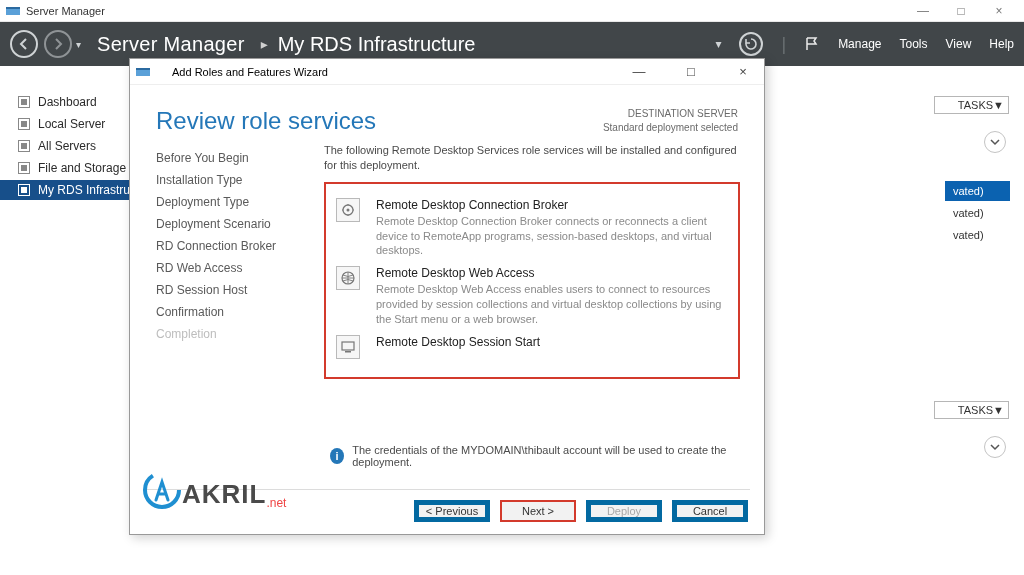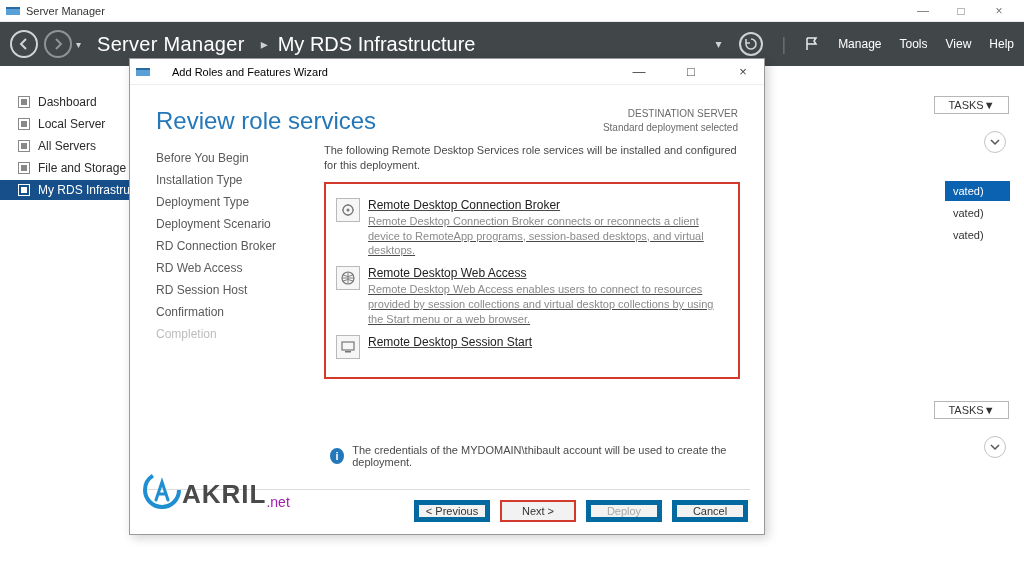--- a/index.html
+++ b/index.html
@@ -29,21 +29,21 @@
   .leftnav { width: 185px; background:#fff; padding-top:26px; font-size:12px; color:#2b2b2b; }
   .leftnav .item { height:20px; display:flex; align-items:center; gap:8px; padding:0 0 0 18px; margin-bottom:2px; white-space:nowrap; overflow:hidden; }
   .leftnav .item.selected { background:#174f8a; color:#fff; }
   .leftnav .item .sq { width:12px; height:12px; border:1px solid #888; position:relative; }
   .leftnav .item .sq.sel { border-color:#fff; }
   .leftnav .item .sq::before { content:""; position:absolute; inset:2px; background:#888; }
   .leftnav .item.selected .sq::before { background:#fff; }
 
   
   .mainarea { flex:1; position:relative; background:#fff; }
-  .tasks-box { position:absolute; right:15px; width:75px; height:18px; border:1px solid #b6b6b6; font-size:11px; display:flex; align-items:center; justify-content:center; padding:0 4px; color:#333; background:#fff; }
+  .tasks-box { position:absolute; right:15px; width:75px; height:18px; border:1px solid #b6b6b6; font-size:11px; display:flex; align-items:center; justify-content:flex-end; padding:0 4px; color:#333; background:#fff; }
   .tasks-box.top   { top:30px; }
   .tasks-box.mid   { top:335px; }
   .chev-circ { position:absolute; right:18px; width:22px; height:22px; border:1px solid #c4c4c4; border-radius:50%; display:flex; align-items:center; justify-content:center; font-size:11px; color:#555; background:#fff; }
   .chev-circ.top { top:65px; }
   .chev-circ.mid { top:370px; }
   .bg-row { position:absolute; right:14px; height:20px; font-size:11px; display:flex; align-items:center; padding:0 8px; color:#333; }
   .bg-row.sel { background:#0b62b0; color:#fff; right:14px; left:780px; top:115px; }
   .bg-row.r1 { top:137px; } .bg-row.r2 { top:159px; }
 
   
@@ -55,35 +55,35 @@
   .wizard .head h1 { font-size:24px; font-weight:400; color:#2477b8; }
   .wizard .head .dest { margin-left:auto; text-align:right; font-size:10px; color:#6a6a6a; line-height:1.4; }
   .wizard .body { display:flex; padding: 0 24px; height: 320px; }
   .wizard .steps { width:150px; font-size:12px; color:#5a5a5a; padding-top:4px; }
   .wizard .steps div { padding:4px 2px; white-space:nowrap; cursor:default; }
   .wizard .steps .current { background:#e9e9e9; color:#1f1f1f; }
   .wizard .steps .disabled { color:#bdbdbd; }
   .wizard .content { flex:1; font-size:11px; color:#4a4a4a; padding-left:20px; }
   .wizard .content .intro { margin-bottom:8px; line-height:1.4; }
   .wizard .roles-box { border:2px solid #d33a2c; padding:6px 10px 10px 10px; }
-  .wizard .role { display:flex; gap:8px; margin:8px 0;text-decoration:underline; }
+  .wizard .role { display:flex; gap:16px; margin:8px 0; }
   .wizard .role .ricon { width:24px; height:24px; flex:0 0 24px; border:1px solid #b9b9b9; background:#f6f6f6; display:flex; align-items:center; justify-content:center; }
   .wizard .role .rtext .rtitle { color:#222; font-size:12px; margin-bottom:2px; }
   .wizard .role .rtext .rdesc { color:#8a8a8a; font-size:11px; line-height:1.35; }
   .wizard .info-row { display:flex; align-items:center; gap:8px; font-size:11px; color:#4a4a4a; position:absolute; left:200px; bottom:66px; right:24px; }
   .wizard .info-row .iicon { width:16px; height:16px; border-radius:50%; background:#2477b8; color:#fff; display:flex; align-items:center; justify-content:center; font-size:11px; font-weight:bold; }
   .wizard .btnrow { position:absolute; bottom:12px; right:16px; display:flex; gap:10px; }
   .wizard button.wiz { width:76px; height:22px; border:5px solid #0369a1; background:#f2f2f2; font-size:11px; color:#333; }
   .wizard button.wiz.disabled { color:#a8a8a8; }
   .wizard button.wiz.hot { border:2px solid #d33a2c; }
   .wizard .divider { position:absolute; bottom:44px; left:14px; right:14px; height:1px; background:#dcdcdc; }
 
   .watermark { position:absolute; left:12px; bottom:24px; display:flex; align-items:flex-end; font-weight:700; font-size:26px; color:#4a4a4a; letter-spacing:1px; }
   .watermark .wm-icon { width:40px; height:40px; }
-  .watermark .dotnet { font-size:14px; color:#a21caf; font-weight:400; letter-spacing:0; }
+  .watermark .dotnet { font-size:12px; color:#ef4444; font-weight:400; letter-spacing:0; }
 
   svg { display:block; }
 </style>
 </head>
 <body>
 
 <div class="outer-titlebar">
   <span class="title-icon">
     <svg width="14" height="14">
         <rect x="0" y="3" width="14" height="8" fill="#5aa0d8"></rect>

